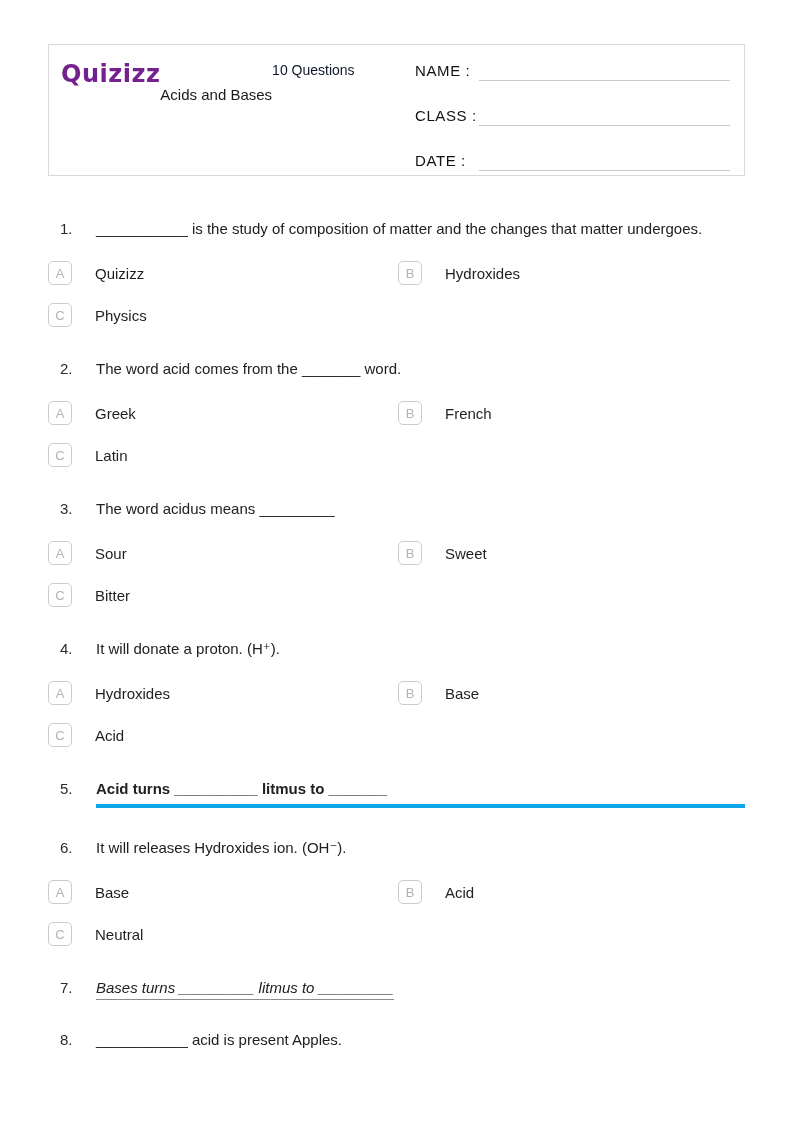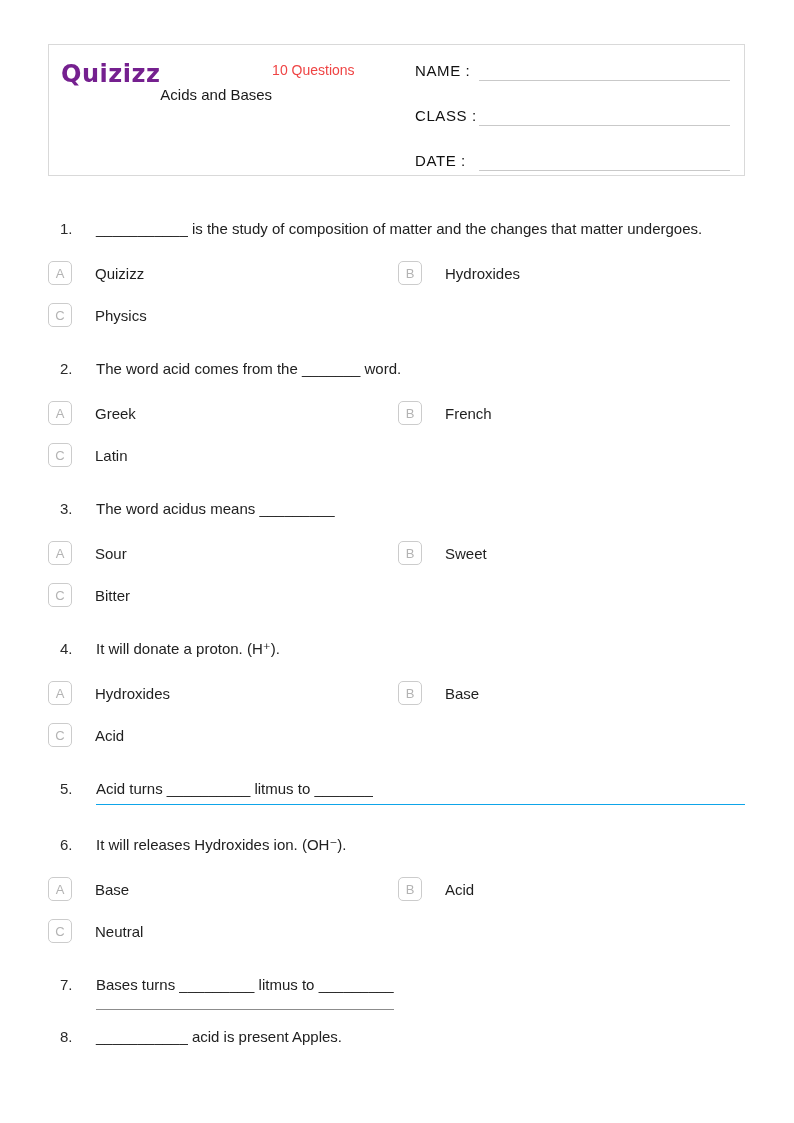--- a/index.html
+++ b/index.html
@@ -42,21 +42,21 @@
   }
   .quiz-title {
     margin-top: 26px;
     font-size: 15px;
     color: #1a1a1a;
     line-height: 20px;
   }
   .quiz-count {
     margin-top: 2px;
     font-size: 14px;
-    color: #ef4444;
+    color: #0f172a;
     line-height: 19px;
     text-align: center;
   }
   .header-fields {
     width: 315px;
     display: flex;
     flex-direction: column;
     gap: 25px;
     padding-top: 2px;
   }
@@ -96,26 +96,28 @@
     flex: 0 0 48px;
     box-sizing: border-box;
     padding-left: 12px;
     color: #2b2b2b;
   }
   .q-text {
     flex: 1;
     min-width: 0;
   }
   .q-text.line-full {
-    border-bottom: 1px solid #0ea5e9;
+    border-bottom: 4px solid #0ea5e9;
     padding-bottom: 3px;
+    font-weight: bold;
   }
   .q-text-inner.line-text {
     border-bottom: 1px solid #8c8c8c;
-    padding-bottom: 16px;
+    padding-bottom: 3px;
+    font-style: italic;
   }
   .options {
     display: grid;
     grid-template-columns: 350px 1fr;
     row-gap: 14px;
     margin-top: 18px;
   }
   .option {
     display: flex;
     align-items: center;

